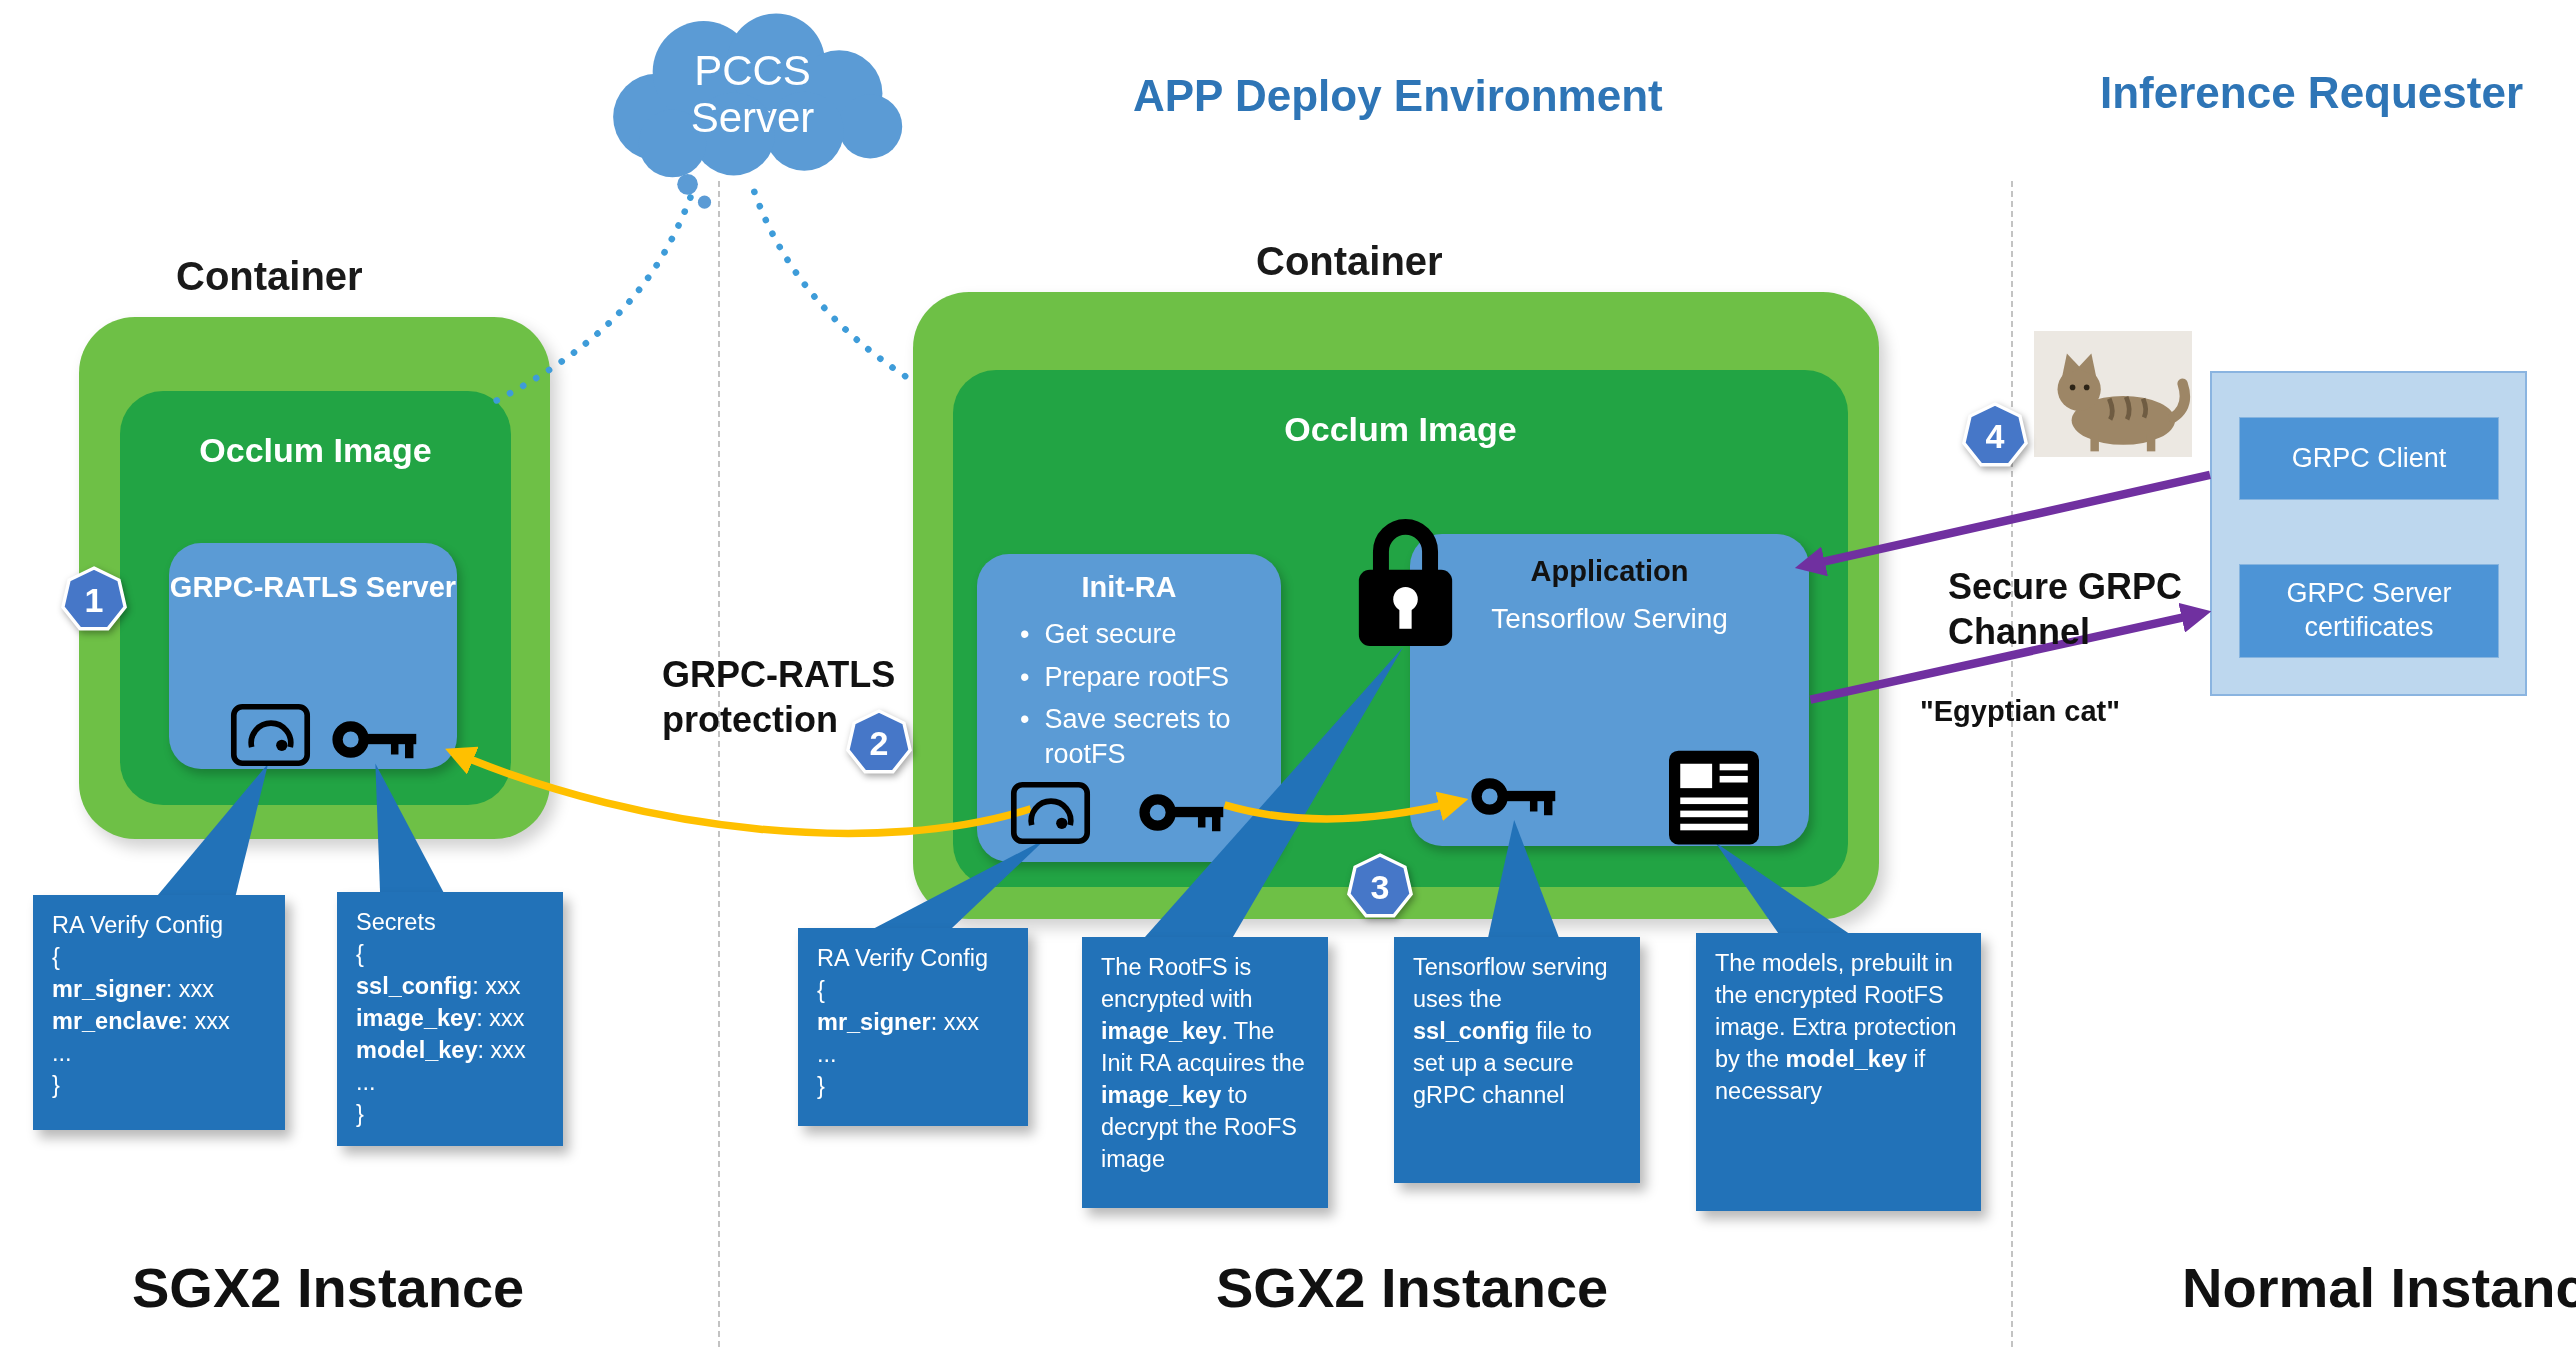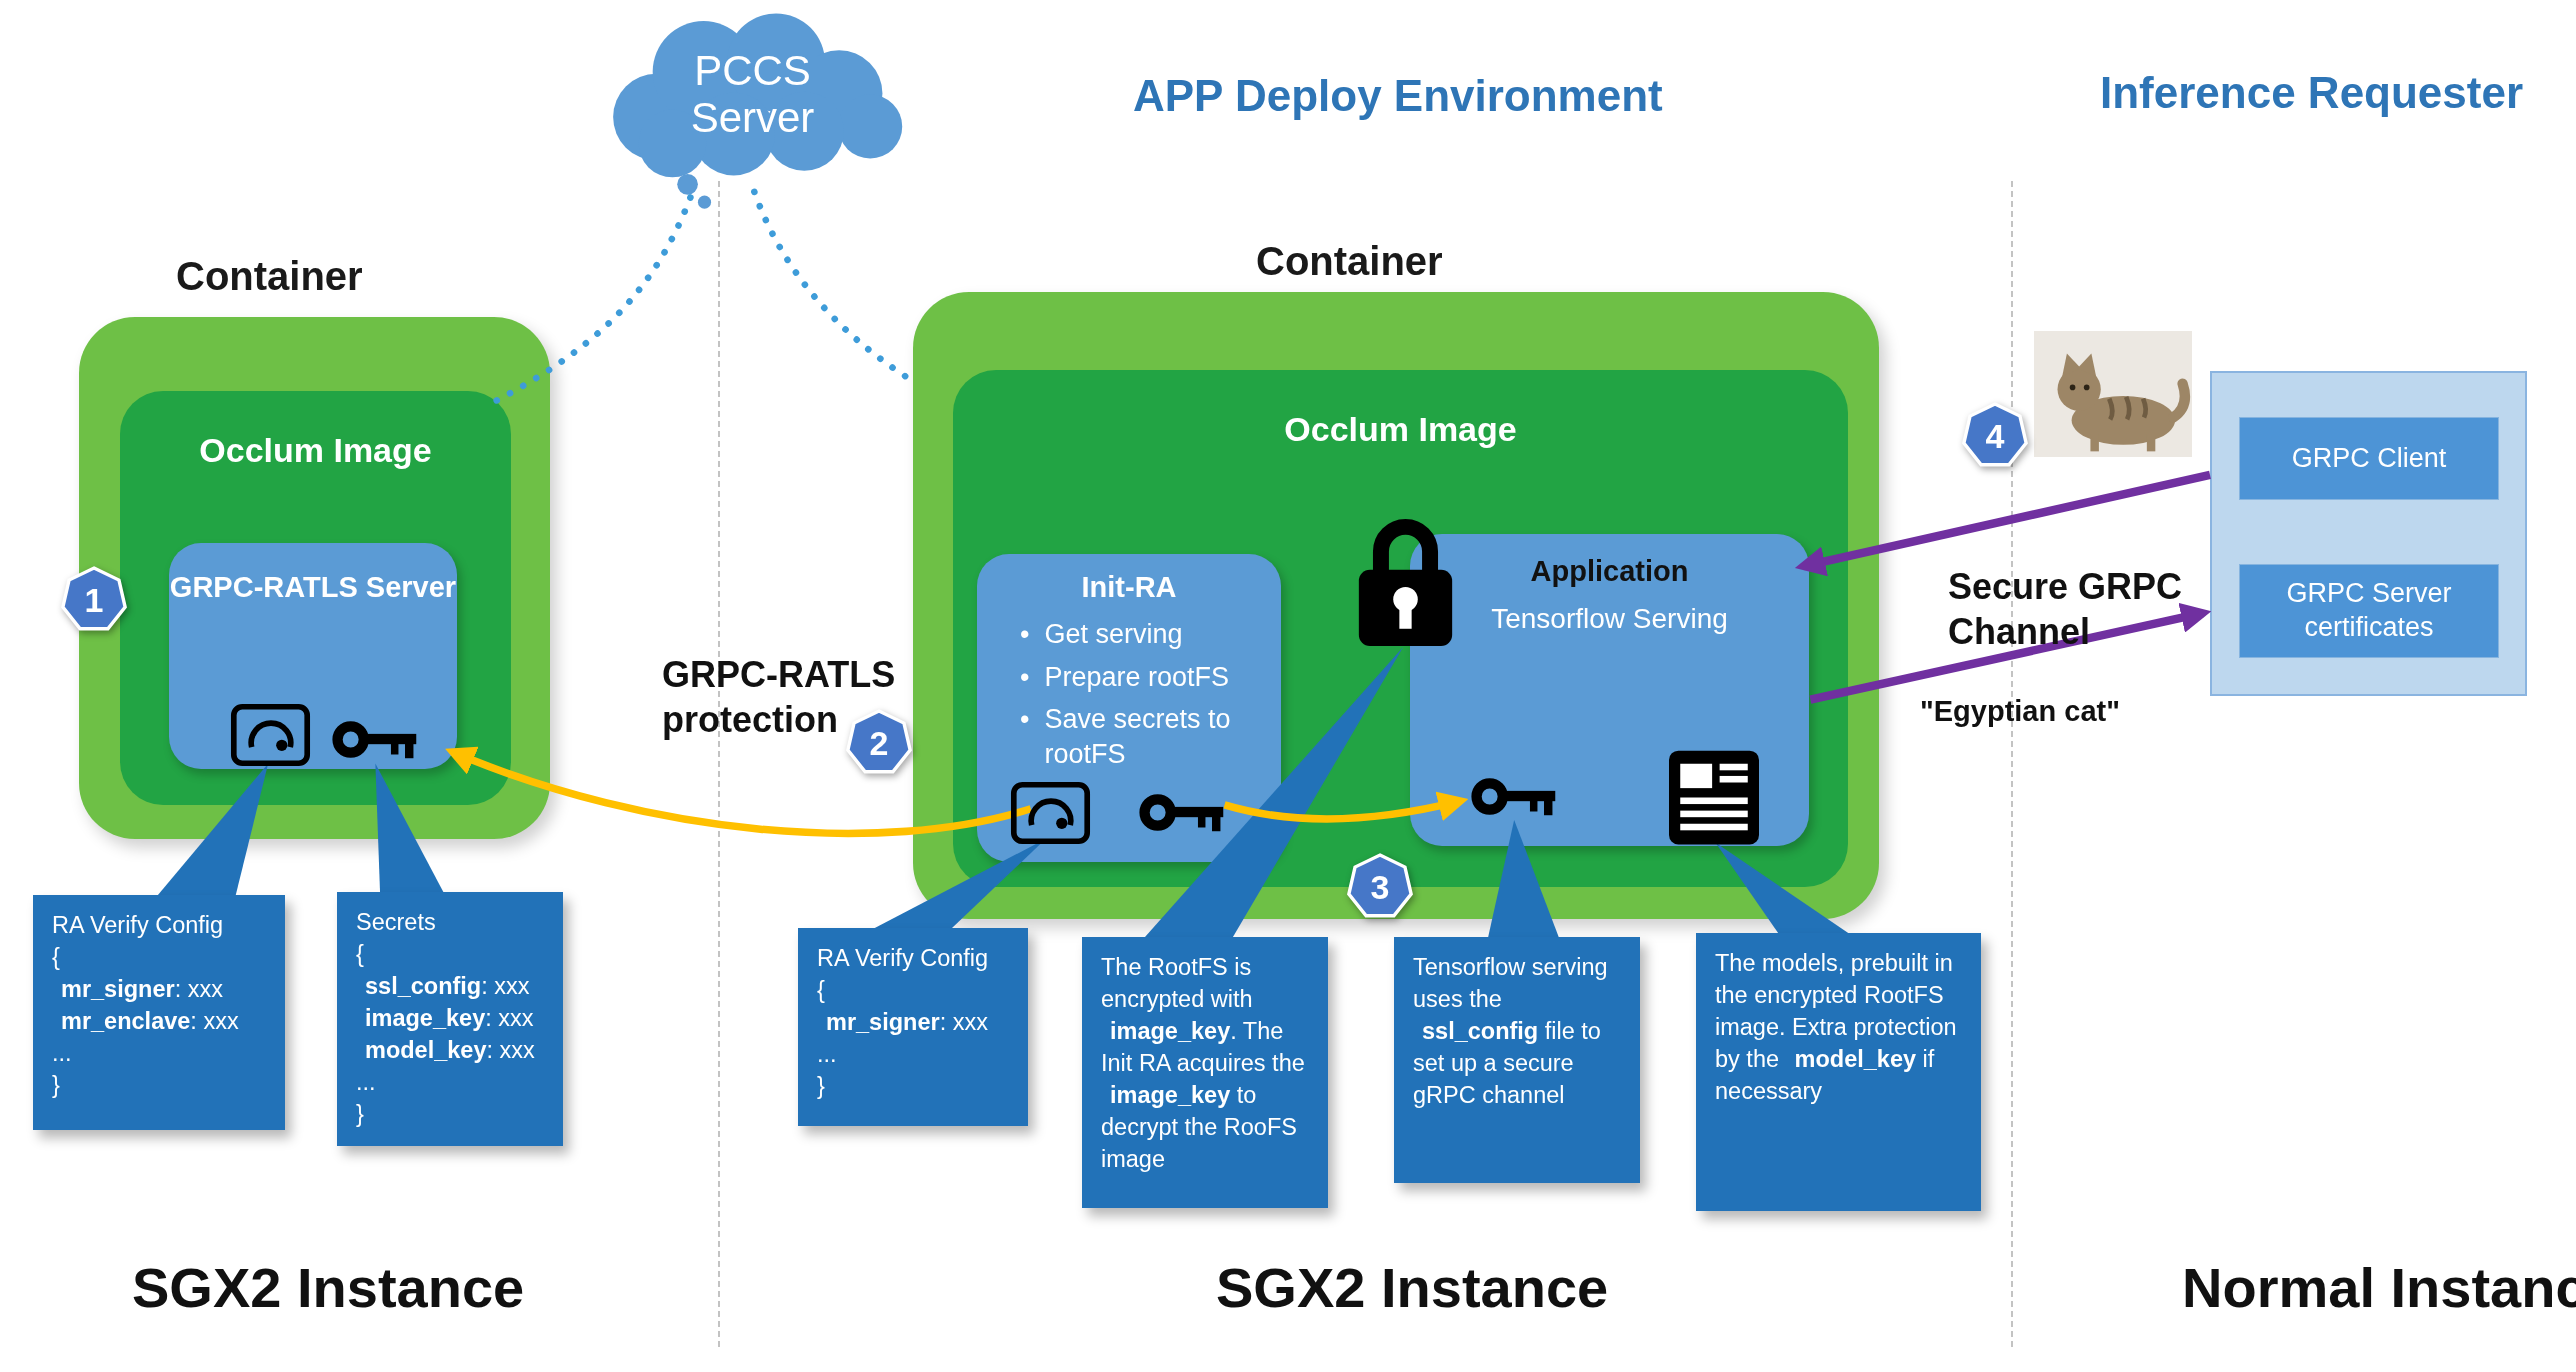--- a/index.html
+++ b/index.html
@@ -16,21 +16,21 @@
   .blue-box{background:#5B9BD5;border-radius:32px;box-shadow:3.8px 5.6px 9.4px rgba(0,0,0,.22);box-sizing:border-box;}
   .server-label{font-size:29px;font-weight:bold;color:#fff;text-align:center;line-height:1.35;padding-top:24.5px;}
   .box-title-white{font-size:29px;font-weight:bold;color:#fff;text-align:center;padding-top:17px;}
   .app-title{font-size:29px;font-weight:bold;color:#111;text-align:center;padding-top:21px;}
   .app-sub{font-size:28px;color:#fff;text-align:center;margin-top:15px;}
   .bullets{margin:13px 0 0 43px;padding:0;list-style:none;color:#fff;font-size:27px;line-height:1.3;width:235px;}
   .bullets li{padding-left:24.5px;position:relative;margin-bottom:7.5px;}
   .bullets li::before{content:"\2022";position:absolute;left:0;}
   .callout{background:#2272B8;color:#fff;font-size:23.5px;line-height:1.36;padding:15px 19px;
            box-sizing:border-box;box-shadow:5.6px 7.5px 11.3px rgba(0,0,0,.28);z-index:3;}
-  .callout b{font-weight:bold;margin-left:9px;}
+  .callout b{font-weight:bold;}
   .instance-label{font-size:56px;font-weight:bold;color:#111;text-align:center;white-space:nowrap;z-index:3;}
   .badge{width:68px;height:68px;display:flex;align-items:center;justify-content:center;z-index:4;}
   .badge svg{position:absolute;left:0;top:0;width:68px;height:68px;filter:drop-shadow(2.8px 3.8px 3.8px rgba(0,0,0,.35));}
   .badge-num{position:relative;color:#fff;font-size:34px;font-weight:bold;}
   .cloud-text{position:absolute;left:0;top:0;width:100%;height:100%;display:flex;flex-direction:column;
               align-items:center;justify-content:center;color:#fff;font-size:42px;line-height:1.12;}
   .bold-black{font-weight:bold;color:#111;font-size:36px;line-height:1.25;z-index:3;white-space:nowrap;}
   .panel{background:#BDD7EE;border:2.8px solid #8AB4E0;box-sizing:border-box;}
   .panel-btn{background:#4D94D6;border:1.9px solid #86B4DF;color:#fff;font-size:27px;display:flex;
              align-items:center;justify-content:center;text-align:center;line-height:1.25;box-sizing:border-box;}
@@ -61,21 +61,21 @@
   </div>
 
   <div class="abs container-label" style="left:1256px;top:239px;width:282px;">Container</div>
   <div class="abs green-outer z1" style="left:913px;top:292px;width:966px;height:627px;"></div>
   <div class="abs green-inner z1" style="left:953px;top:370px;width:895px;height:517px;">
     <div class="occlum-label">Occlum Image</div>
   </div>
   <div class="abs blue-box z1" style="left:977px;top:554px;width:304px;height:308px;">
     <div class="box-title-white">Init-RA</div>
     <ul class="bullets">
-      <li><span>Get serving</span></li>
+      <li><span>Get secure</span></li>
       <li><span>Prepare rootFS</span></li>
       <li><span>Save secrets to rootFS</span></li>
     </ul>
   </div>
   <div class="abs blue-box z1" style="left:1410px;top:534px;width:399px;height:312px;">
     <div class="app-title">Application</div>
     <div class="app-sub">Tensorflow Serving</div>
   </div>
 
   <div class="abs panel z1" style="left:2210px;top:371px;width:317px;height:325px;"></div>

